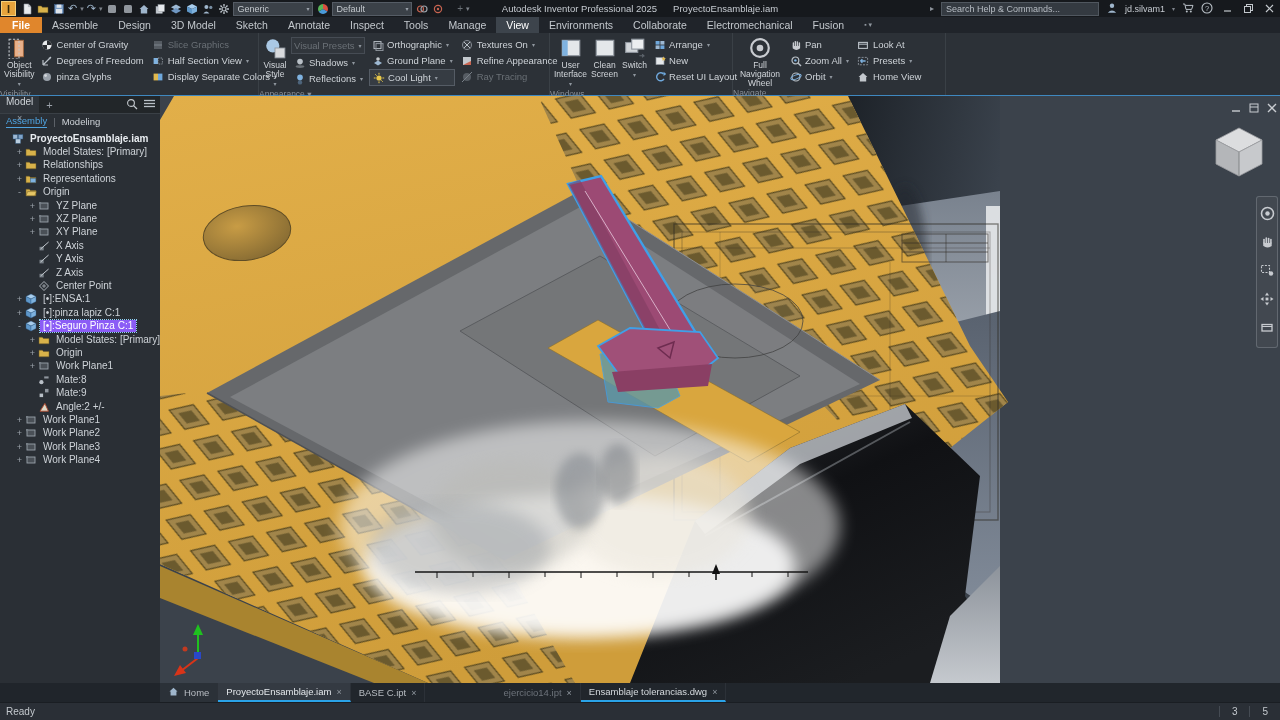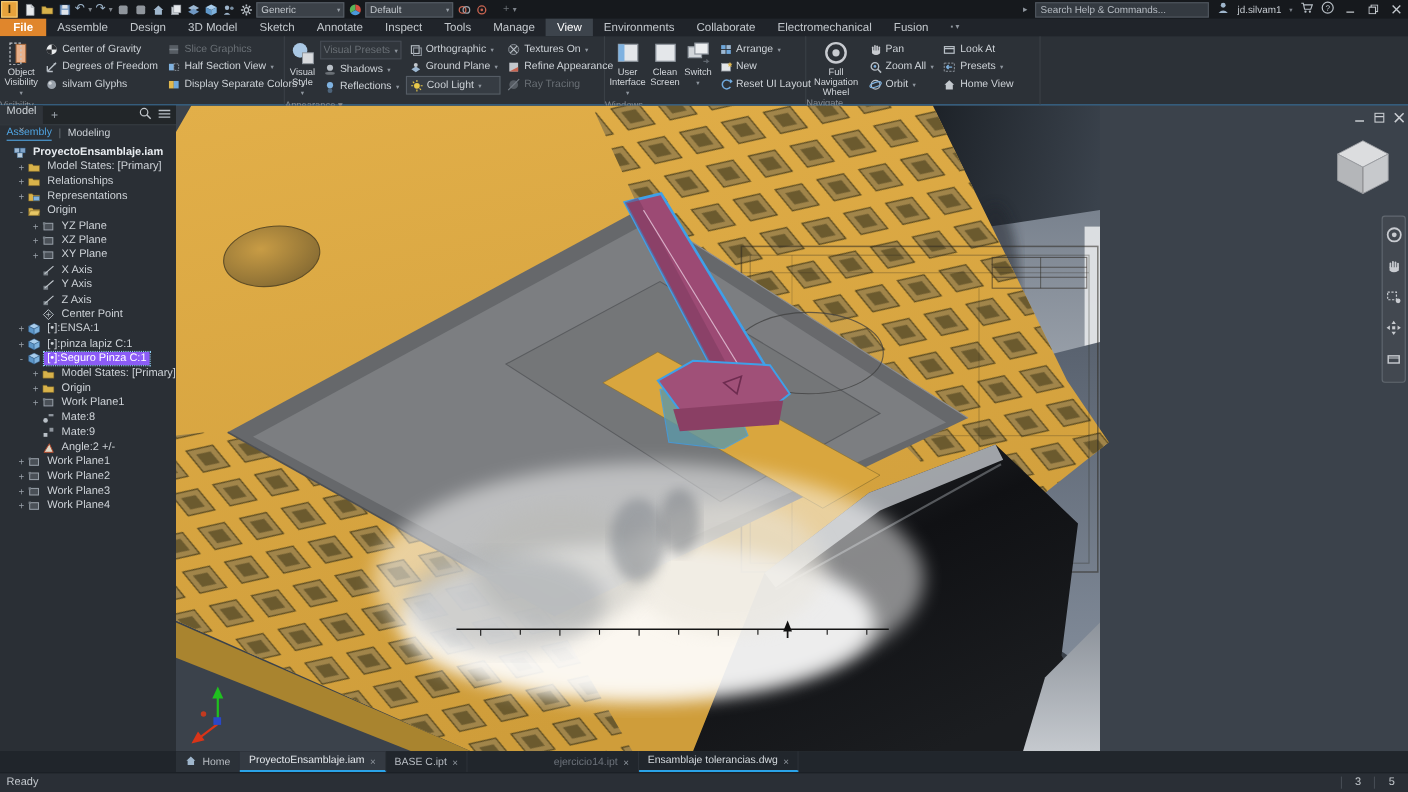--- a/index.html
+++ b/index.html
@@ -190,20 +190,23 @@
       <span class="qi">
         <svg width="12" height="12" viewBox="0 0 12 12">
           <circle cx="6" cy="6" r="3.6" fill="none" stroke="#c86450" stroke-width="1.2"></circle>
           <circle cx="6" cy="6" r="1.2" fill="#c86450"></circle>
         </svg>
       </span>
       <span style="font-style:italic;color:#b9c0c7;font-size:10px;margin-top:30px;">f<span style="font-size:8px;">x</span></span>
       <span style="color:#6a7076;font-size:10px;">+</span>
       <span class="qdrop">▾</span>
     </div>
+  <div id="titletext">
+    <span>Autodesk Inventor Professional 2025</span><span>ProyectoEnsamblaje.iam</span>
+  </div>
   <div id="tb-right">
     <span style="color:#8f969e;font-size:8px;">▸</span>
     <div id="searchbox">Search Help &amp; Commands...</div>
     <span class="qi" id="usericon"><svg width="12" height="12" viewBox="0 0 12 12">
           <circle cx="6" cy="3.8" r="2.2" fill="#9fb6cc"></circle>
           <path d="M1.8,10.8 Q6,6.4 10.2,10.8 Z" fill="#9fb6cc"></path>
         </svg></span>
     <span style="font-size:9px;">jd.silvam1</span>
     <span class="qdrop" style="color:#7d838b;font-size:6px;">▾</span>
     <span class="qi" id="carticon"><svg width="12" height="12" viewBox="0 0 12 12">
@@ -284,21 +287,21 @@
             </span>
             <span>Degrees of Freedom</span>
           </div>
           <div class="ritem">
             <span class="icn">
               <svg width="12" height="12" viewBox="0 0 12 12">
                 <circle cx="6" cy="6" r="4" fill="#9aa2ab"></circle>
                 <circle cx="4.6" cy="4.6" r="1.4" fill="#d4d8dc"></circle>
               </svg>
             </span>
-            <span>silvam Glyphs</span>
+            <span>pinza Glyphs</span>
           </div>
         </div>
         <div class="rcol">
           <div class="ritem disabled">
             <span class="icn">
               <svg width="12" height="12" viewBox="0 0 12 12">
                 <rect x="2" y="2" width="8" height="8" fill="#565c63"></rect>
                 <line x1="2" y1="6" x2="10" y2="6" stroke="#787f87" stroke-width="1.2"></line>
               </svg>
             </span>

